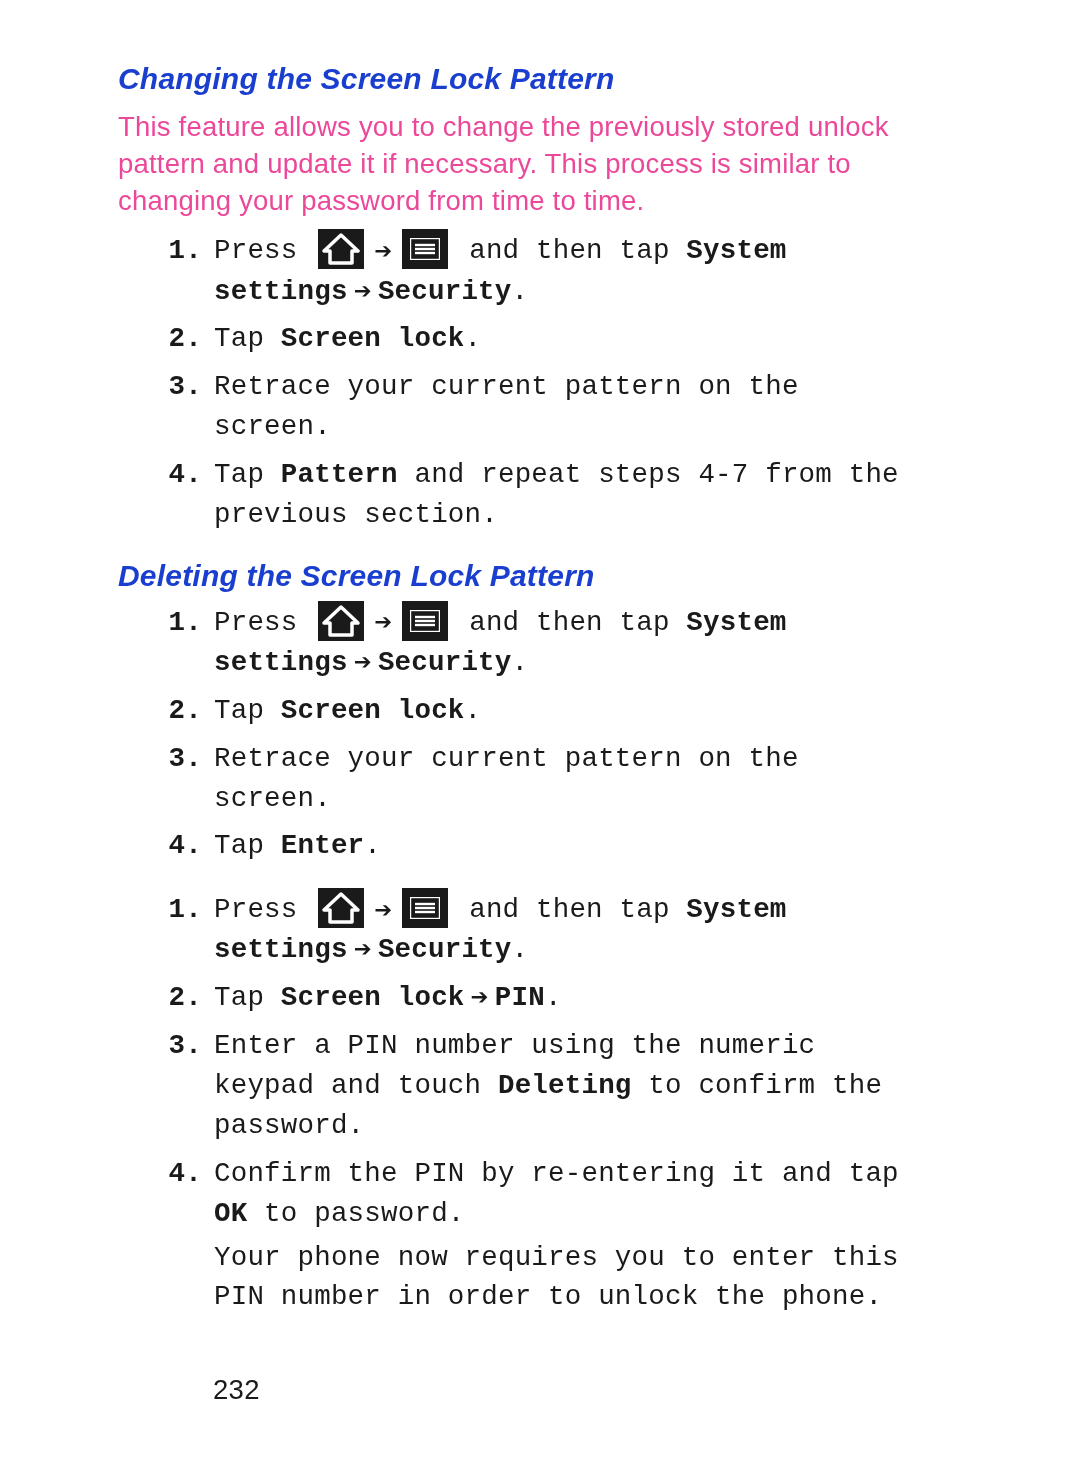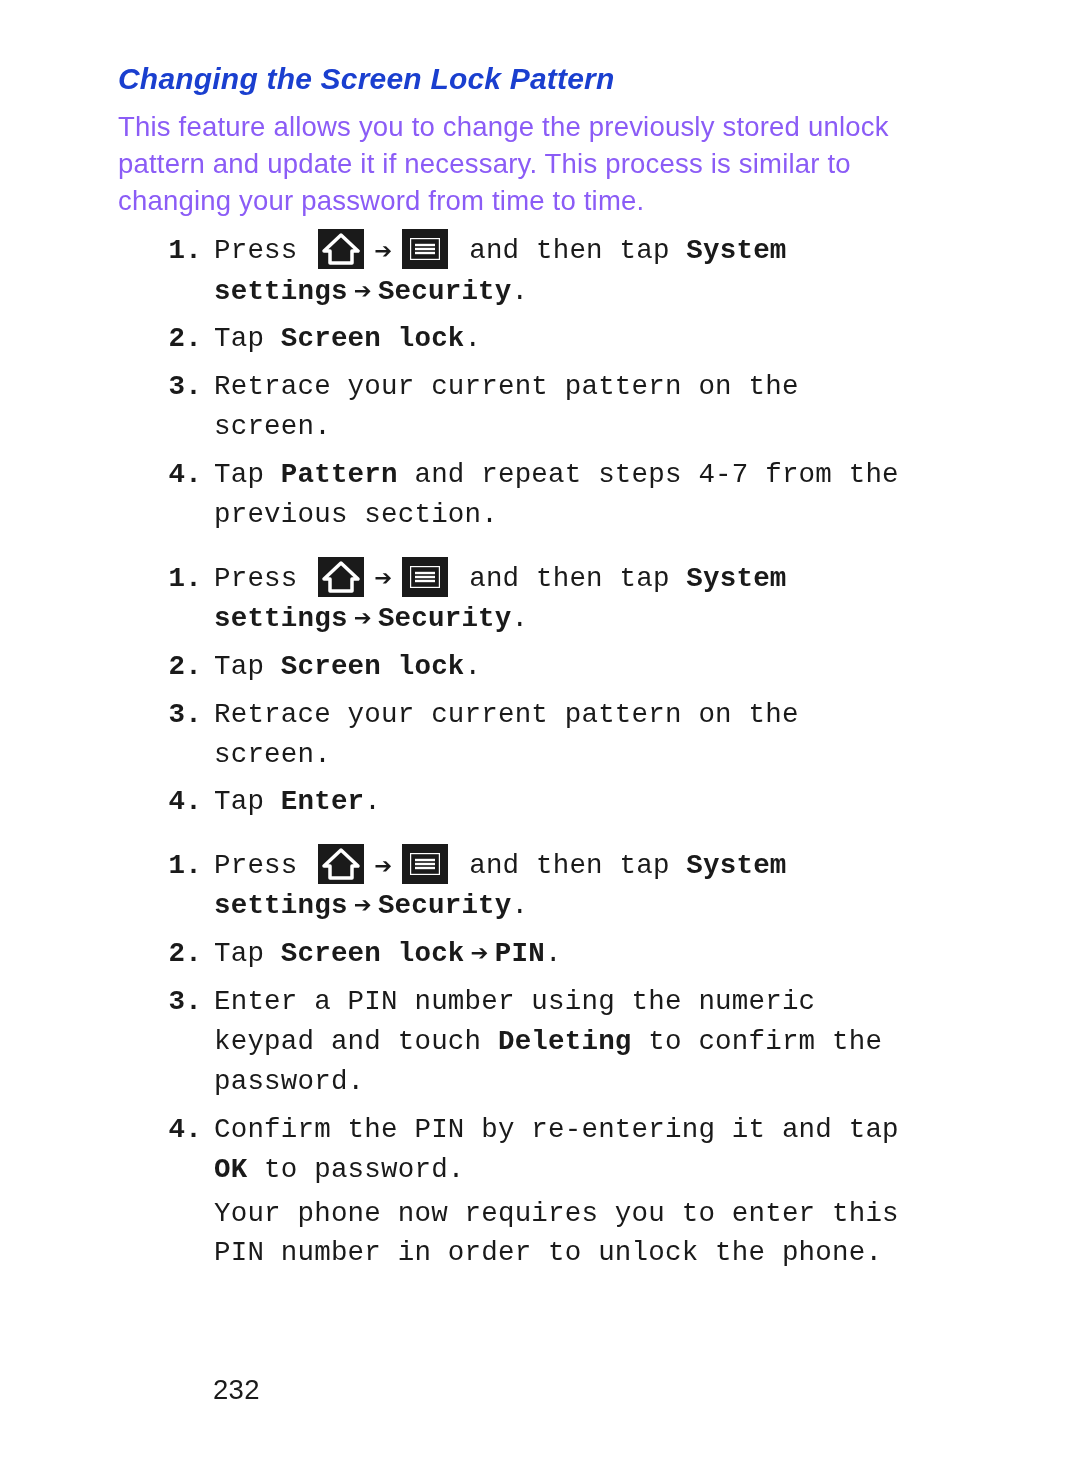--- a/index.html
+++ b/index.html
@@ -22,21 +22,21 @@
     font-style: italic;
     color: #1a3fcf;
     font-size: 30px;
     letter-spacing: 0.2px;
     margin: 0 0 10px 0;
   }
   p.intro {
     font-size: 27.5px;
     line-height: 1.35;
     margin: 12px 0 12px 0;
-    color: #8b5cf6;
+    color: #ec4899;
     letter-spacing: 0.2px;
   }
   ol.steps {
     margin: 0 0 24px 0;
     padding: 0 0 0 90px;
     list-style: none;
     counter-reset: step;
     font-family: Liberation Mono, monospace;
   }
   ol.steps > li {
@@ -121,20 +121,21 @@
       <span>Tap </span><span class="b">Screen lock</span><span>.</span>
     </li>
     <li>
       <span>Retrace your current pattern on the screen.</span>
     </li>
     <li>
       <span>Tap </span><span class="b">Pattern</span><span> and repeat steps 4-7 from the previous section.</span>
     </li>
   </ol>
 
+  <h2 class="section-heading">Deleting the Screen Lock Pattern</h2>
 
   <ol class="steps">
     <li>
       <span>Press </span><span class="icon-box">
           <svg viewBox="0 0 46 40">
             <path d="M23 6 L40 22 L34 22 L34 34 L12 34 L12 22 L6 22 Z" fill="none" stroke="#fff" stroke-width="3.5" stroke-linejoin="round"></path>
           </svg>
         </span><span class="arrow">➔</span><span class="icon-box menu">
           <svg viewBox="0 0 30 22">
             <rect x="0" y="0" width="30" height="22" fill="none" stroke="#fff" stroke-width="2.4"></rect>

